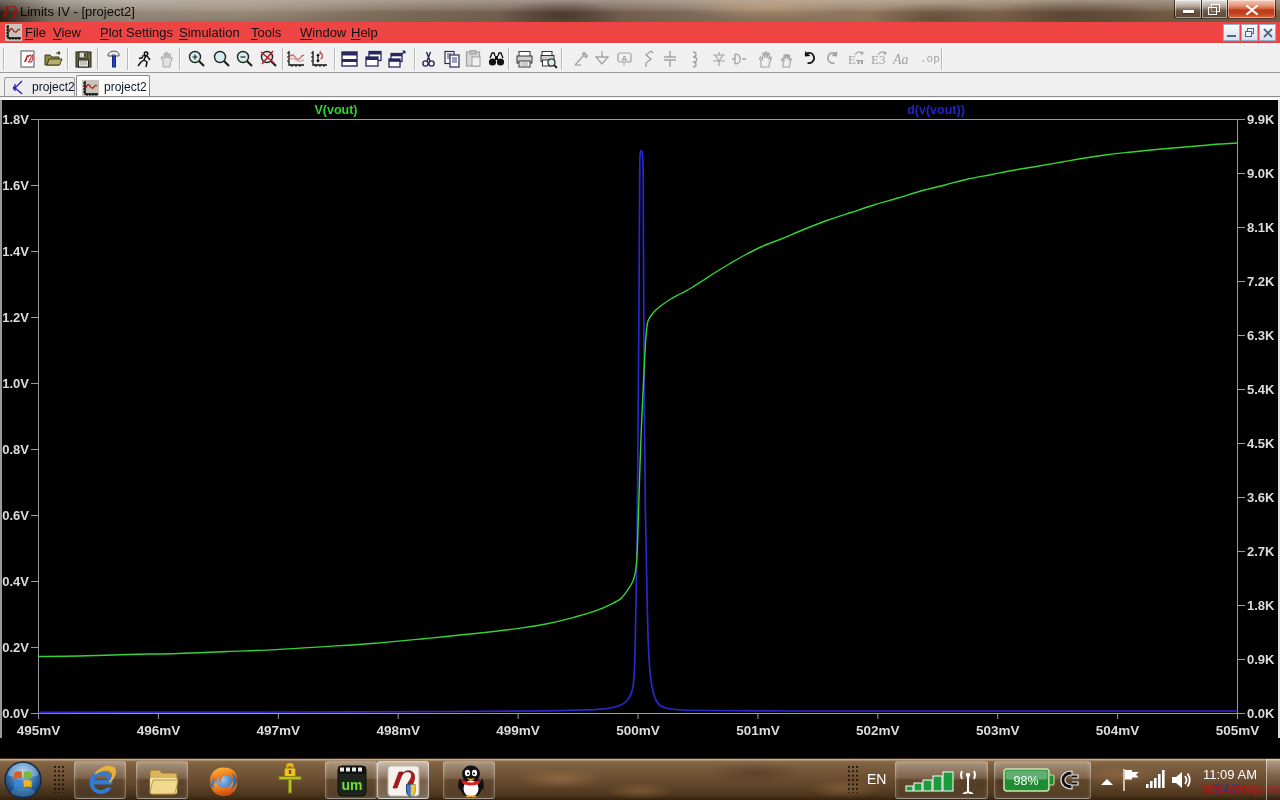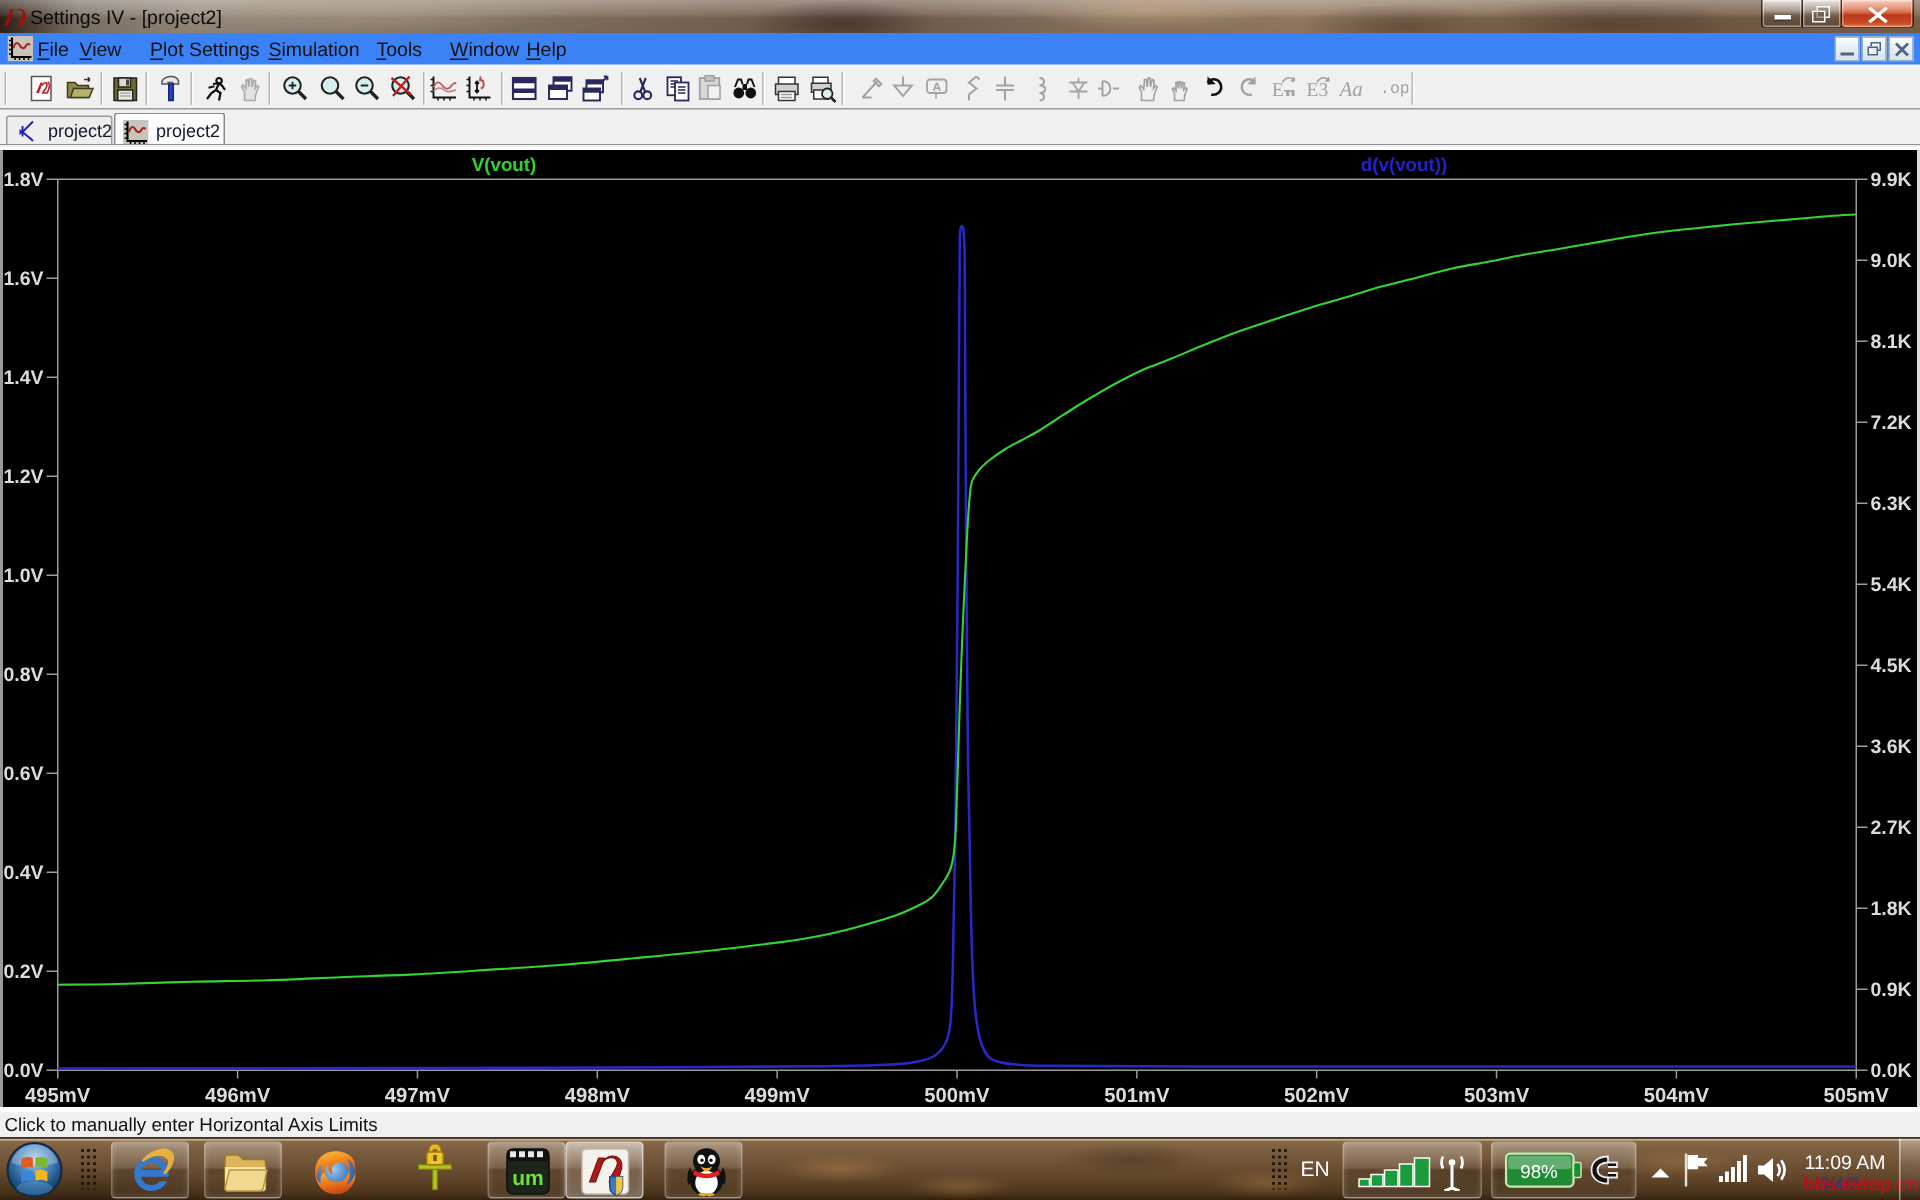--- a/index.html
+++ b/index.html
@@ -24,21 +24,21 @@
   background: linear-gradient(180deg, rgba(255,255,255,0.75), rgba(255,255,255,0.25) 40%, rgba(90,70,55,0.25) 55%, rgba(60,40,30,0.35));
   box-shadow: inset 0 0 0 1px rgba(255,255,255,0.45); border-radius:0 0 3px 3px; }
 #btn-min { left:1174px; width:28px; border-radius:0 0 0 3px;}
 #btn-max { left:1201px; width:27px; border-radius:0;}
 #btn-close { left:1227px; width:49px;
   background: linear-gradient(180deg, #f7cdbb 0%, #e49a7e 30%, #d4643c 48%, #bc3a1a 55%, #c04423 78%, #e06a38 100%);
   box-shadow: inset 0 0 0 1px rgba(255,255,255,0.4); }
 .glyph { position:absolute; }
 
 
-#menubar { left:0; top:22px; width:1280px; height:22px; background:#3b82f6; border-bottom:1px solid #f5f5f5; }
+#menubar { left:0; top:22px; width:1280px; height:22px; background:#ef4444; border-bottom:1px solid #f5f5f5; }
 .menuitem { position:absolute; top:3px; font-size:13px; color:#111; }
 .u { text-decoration:underline; text-underline-offset:2px; }
 .mdibtn { position:absolute; top:2px; width:17px; height:17px; border:1px solid #98b0cc;
   background:linear-gradient(180deg,#fdfeff,#e8eef7 45%,#d8e2ef); }
 
 
 #toolbar { left:0; top:44px; width:1280px; height:28px; background:#f0f0f0; border-top:1px solid #fff; }
 .tsep { position:absolute; top:3px; width:2px; height:22px; border-left:1px solid #b8b8b8; border-right:1px solid #fbfbfb; }
 .ticon { position:absolute; top:4px; }
 
@@ -81,21 +81,21 @@
 </style>
 </head>
 <body>
 <div id="stage">
 
   <div id="titlebar" class="abs">
     <svg id="title-ico" class="abs" width="17" height="15" viewBox="0 0 17 15">
       <path d="M1 13 L4.8 2 L7.2 2 L3.4 13 Z" fill="#a01010"></path>
       <path d="M7.2 5.5 C8.6 1.8, 13 1.9, 13.2 4.7 C13.4 7, 11 8.5, 10.2 13 L12.8 13 C15 9.8, 15.8 5, 14 3 C11.9 0.8, 8.4 1.8, 7.2 5.5 Z" fill="#a01010"></path>
     </svg>
-    <span id="title-text" class="abs">Settings IV - [project2]</span>
+    <span id="title-text" class="abs">Limits IV - [project2]</span>
     <div id="btn-min" class="capbtn">
         <div class="glyph" style="left:8px;top:9.5px;width:11px;height:3px;background:#fff;box-shadow:0 1px 1px rgba(0,0,0,0.4)"></div>
       </div>
     <div id="btn-max" class="capbtn">
       <div class="glyph" style="left:9px;top:4px;width:9px;height:8px;border:1px solid #fff;background:rgba(90,70,60,0.3)"></div>
       <div class="glyph" style="left:6px;top:7px;width:9px;height:8px;border:1px solid #fff;background:rgba(120,95,80,0.6)"></div>
     </div>
     <div id="btn-close" class="capbtn">
       <svg class="glyph" style="left:17px;top:4px" width="14" height="12" viewBox="0 0 14 12">
         <path d="M2 1 L7 5 L12 1 L13 2 L8 6 L13 10 L12 11 L7 7 L2 11 L1 10 L6 6 L1 2 Z" fill="#fff" stroke="#fff" stroke-width="0.8"></path>
@@ -377,23 +377,20 @@
       <path id="bluecurve" fill="none" stroke="#2828cc" stroke-width="1.7" d="M 36.5 612.3 C 55.08 612.28 104.42 612.25 148 612.2 C 191.58 612.15 248.00 612.12 298 612 C 348.00 611.88 406.33 611.70 448 611.5 C 489.67 611.30 524.67 611.08 548 610.8 C 571.33 610.52 578.83 610.13 588 609.8 C 597.17 609.47 598.83 609.27 603 608.8 C 607.17 608.33 610.17 607.72 613 607 C 615.83 606.28 618.00 605.58 620 604.5 C 622.00 603.42 623.67 601.92 625 600.5 C 626.33 599.08 627.17 597.58 628 596 C 628.83 594.42 629.42 593.17 630 591 C 630.58 588.83 631.08 586.83 631.5 583 C 631.92 579.17 632.22 574.33 632.5 568 C 632.78 561.67 632.98 554.33 633.2 545 C 633.42 535.67 633.53 526.17 633.8 512 C 634.07 497.83 634.50 482.00 634.8 460 C 635.10 438.00 635.33 408.33 635.6 380 C 635.87 351.67 636.15 323.33 636.4 290 C 636.65 256.67 636.90 211.67 637.1 180 C 637.30 148.33 637.48 119.17 637.6 100 C 637.72 80.83 637.70 72.75 637.8 65 C 637.90 57.25 638.02 55.83 638.2 53.5 C 638.38 51.17 638.67 51.42 638.9 51 C 639.13 50.58 639.37 50.67 639.6 51 C 639.83 51.33 640.10 51.50 640.3 53 C 640.50 54.50 640.65 55.50 640.8 60 C 640.95 64.50 641.08 65.00 641.2 80 C 641.32 95.00 641.37 121.67 641.5 150 C 641.63 178.33 641.80 218.33 642 250 C 642.20 281.67 642.47 313.33 642.7 340 C 642.93 366.67 643.12 390.00 643.4 410 C 643.68 430.00 644.10 444.17 644.4 460 C 644.70 475.83 644.93 492.50 645.2 505 C 645.47 517.50 645.70 526.17 646 535 C 646.30 543.83 646.62 551.33 647 558 C 647.38 564.67 647.80 570.17 648.3 575 C 648.80 579.83 649.38 583.67 650 587 C 650.62 590.33 651.25 592.67 652 595 C 652.75 597.33 653.50 599.25 654.5 601 C 655.50 602.75 656.42 604.33 658 605.5 C 659.58 606.67 661.33 607.33 664 608 C 666.67 608.67 668.33 609.08 674 609.5 C 679.67 609.92 677.33 610.25 698 610.5 C 718.67 610.75 748.00 610.92 798 611 C 848.00 611.08 925.08 611.00 998 611 C 1070.92 611.00 1195.92 611.00 1235.5 611 "></path>
       <path id="greencurve" fill="none" stroke="#35d435" stroke-width="1.4" d="M 36.5 556.5 C 43.25 556.42 62.08 556.33 77 556 C 91.92 555.67 109.50 554.92 126 554.5 C 142.50 554.08 159.50 554.00 176 553.5 C 192.50 553.00 208.67 552.15 225 551.5 C 241.33 550.85 257.67 550.42 274 549.6 C 290.33 548.78 306.50 547.67 323 546.6 C 339.50 545.53 356.50 544.52 373 543.2 C 389.50 541.88 405.67 540.27 422 538.7 C 438.33 537.13 454.67 535.60 471 533.8 C 487.33 532.00 507.83 529.53 520 527.9 C 532.17 526.27 535.83 525.63 544 524 C 552.17 522.37 560.67 520.32 569 518.1 C 577.33 515.88 587.33 513.00 594 510.70000000000005 C 600.67 508.40 604.83 506.35 609 504.29999999999995 C 613.17 502.25 616.17 500.87 619 498.4 C 621.83 495.93 624.00 492.40 626 489.5 C 628.00 486.60 629.83 483.58 631 481 C 632.17 478.42 632.47 476.50 633 474 C 633.53 471.50 633.82 470.00 634.2 466 C 634.58 462.00 634.90 459.33 635.3 450 C 635.70 440.67 636.15 424.17 636.6 410 C 637.05 395.83 637.52 379.17 638 365 C 638.48 350.83 639.00 337.17 639.5 325 C 640.00 312.83 640.53 302.00 641 292 C 641.47 282.00 641.90 272.83 642.3 265 C 642.70 257.17 643.03 250.67 643.4 245 C 643.77 239.33 644.07 235.00 644.5 231 C 644.93 227.00 644.92 224.00 646 221 C 647.08 218.00 649.00 215.42 651 213 C 653.00 210.58 655.17 208.75 658 206.5 C 660.83 204.25 664.50 201.67 668 199.5 C 671.50 197.33 675.33 195.50 679 193.5 C 682.67 191.50 686.33 189.67 690 187.5 C 693.67 185.33 697.00 183.08 701 180.5 C 705.00 177.92 709.50 174.83 714 172 C 718.50 169.17 723.17 166.33 728 163.5 C 732.83 160.67 737.67 157.83 743 155 C 748.33 152.17 754.00 149.17 760 146.5 C 766.00 143.83 771.83 141.92 779 139 C 786.17 136.08 795.33 132.08 803 129 C 810.67 125.92 817.33 123.25 825 120.5 C 832.67 117.75 841.17 115.08 849 112.5 C 856.83 109.92 864.17 107.42 872 105 C 879.83 102.58 888.17 100.33 896 98 C 903.83 95.67 911.17 93.17 919 91 C 926.83 88.83 935.17 87.00 943 85 C 950.83 83.00 958.17 80.75 966 79 C 973.83 77.25 982.17 76.00 990 74.5 C 997.83 73.00 1005.17 71.42 1013 70 C 1020.83 68.58 1029.17 67.33 1037 66 C 1044.83 64.67 1052.33 63.33 1060 62 C 1067.67 60.67 1075.17 59.25 1083 58 C 1090.83 56.75 1099.17 55.50 1107 54.5 C 1114.83 53.50 1122.17 52.83 1130 52 C 1137.83 51.17 1146.17 50.25 1154 49.5 C 1161.83 48.75 1169.17 48.17 1177 47.5 C 1184.83 46.83 1194.17 46.08 1201 45.5 C 1207.83 44.92 1212.25 44.42 1218 44 C 1223.75 43.58 1232.58 43.17 1235.5 43 "></path>
       <text x="334" y="14" font-size="12.5" font-weight="bold" fill="#2fd42f" text-anchor="middle" font-family="Liberation Sans, sans-serif">V(vout)</text>
       <text x="934" y="14" font-size="12.5" font-weight="bold" fill="#2222cc" text-anchor="middle" font-family="Liberation Sans, sans-serif">d(v(vout))</text>
     </svg>
   </div>
 
   <div class="abs" style="left:0;top:100px;width:2px;height:638px;background:#9a9a9a"></div>
   <div class="abs" style="left:1278px;top:100px;width:2px;height:638px;background:#dcdcdc"></div>
 
-  <div id="statusbar" class="abs">
-      <span>Click to manually enter Horizontal Axis Limits</span>
-    </div>
 
   <div id="taskbar" class="abs">
       <svg class="abs" style="left:3px;top:1px" width="40" height="40" viewBox="0 0 40 40">
     <defs>
       <radialGradient id="orb" cx="50%" cy="32%" r="75%">
         <stop offset="0%" stop-color="#aacfec"></stop>
             <stop offset="35%" stop-color="#4f8cc2"></stop>
             <stop offset="70%" stop-color="#1d5186"></stop>
             <stop offset="100%" stop-color="#0c2c55"></stop>
       </radialGradient>

